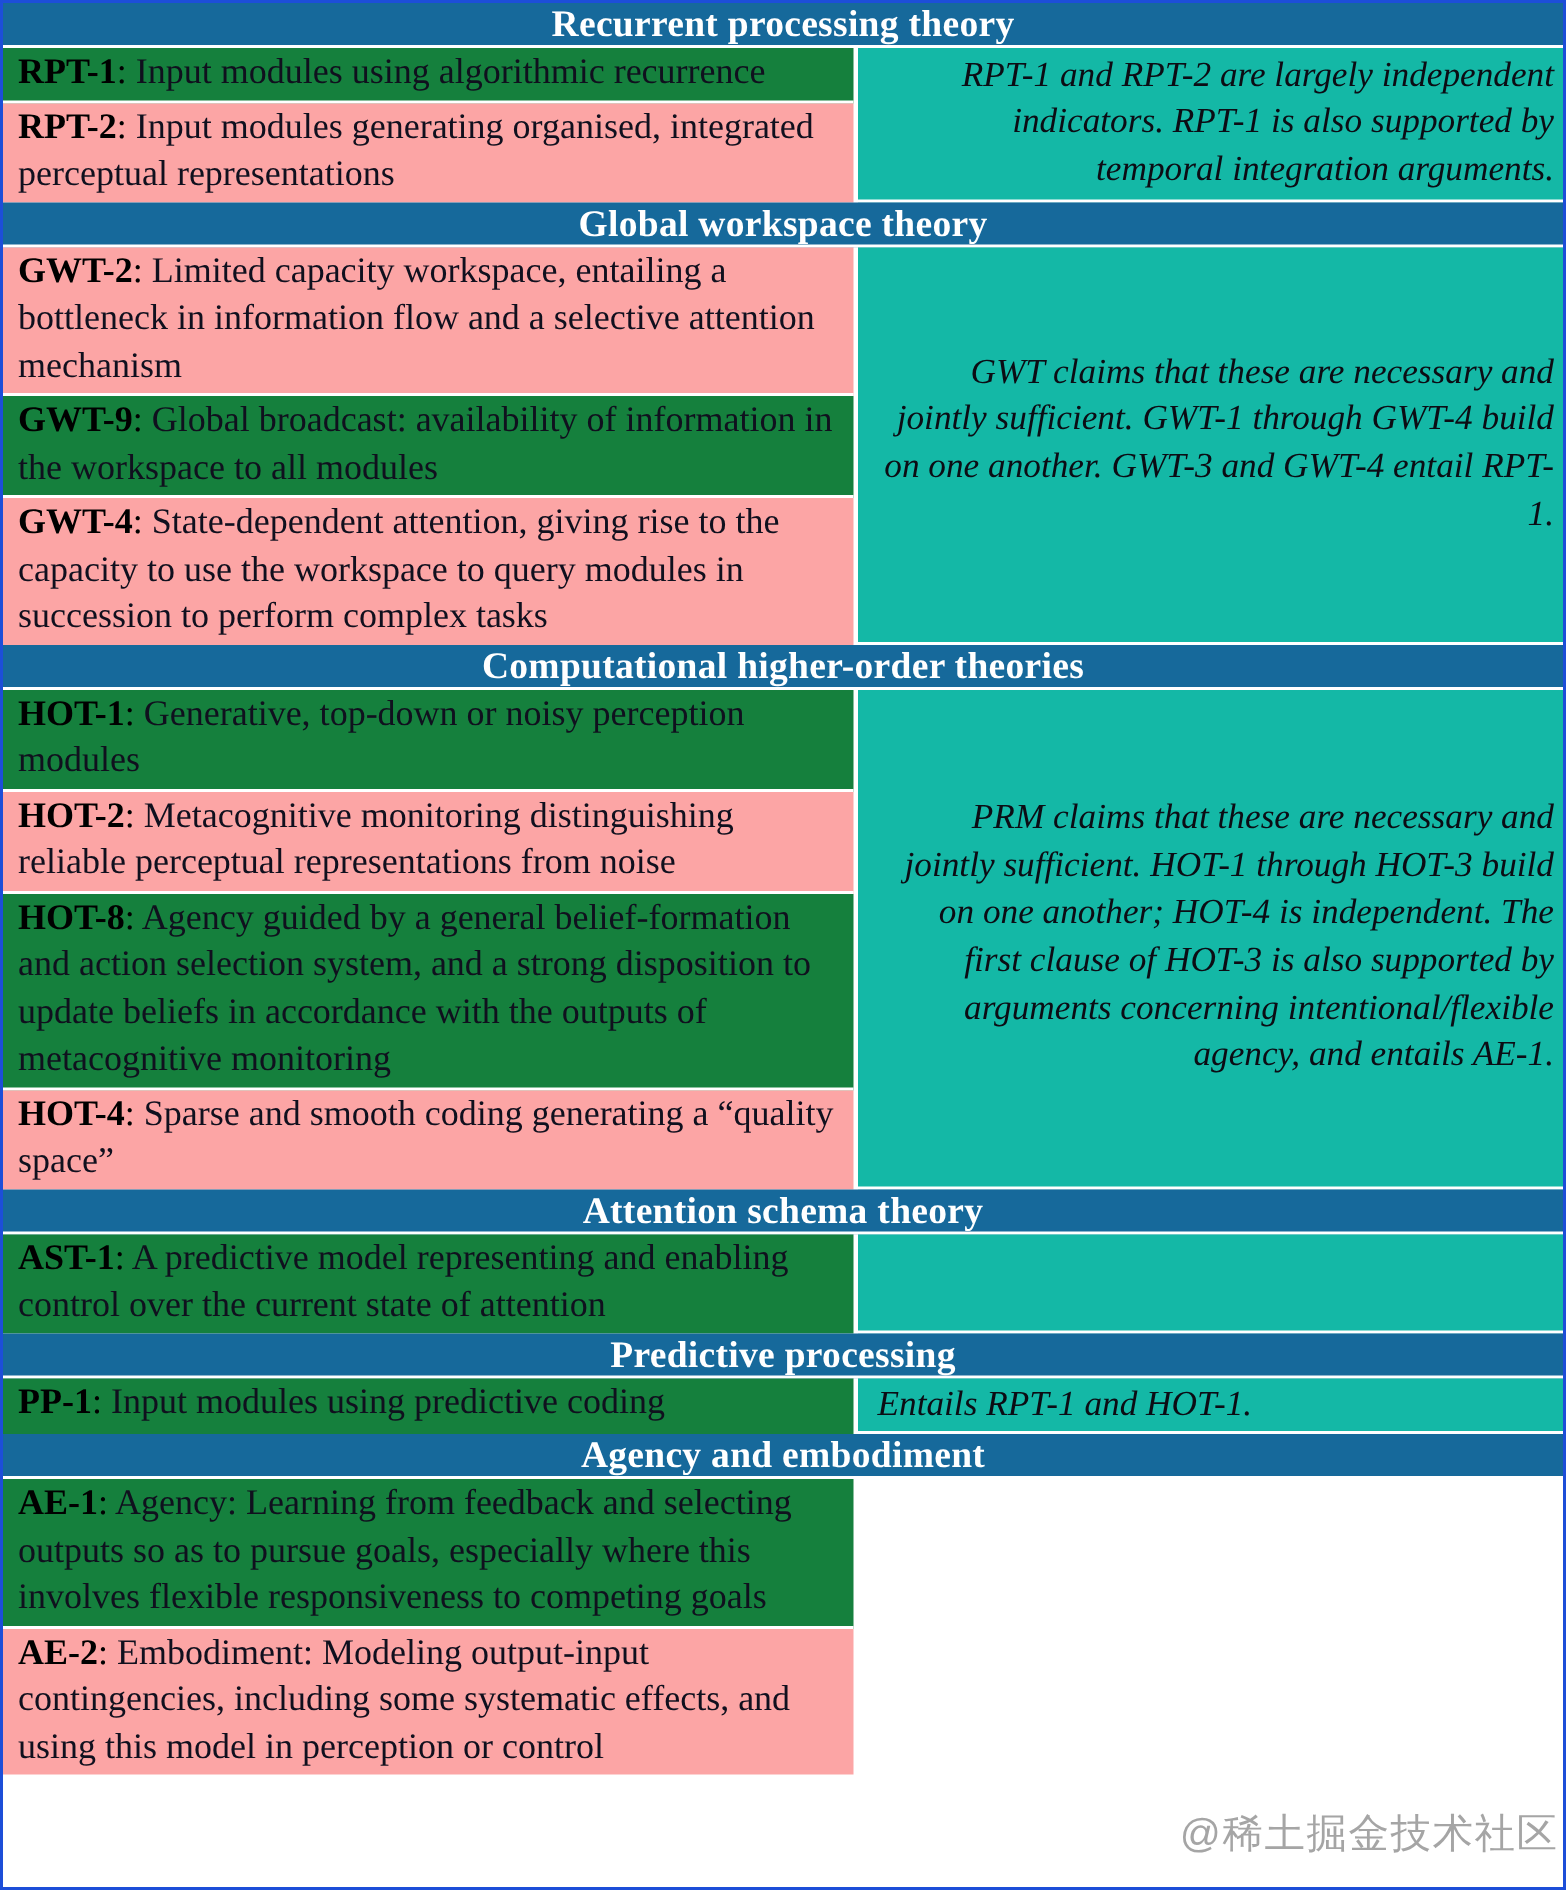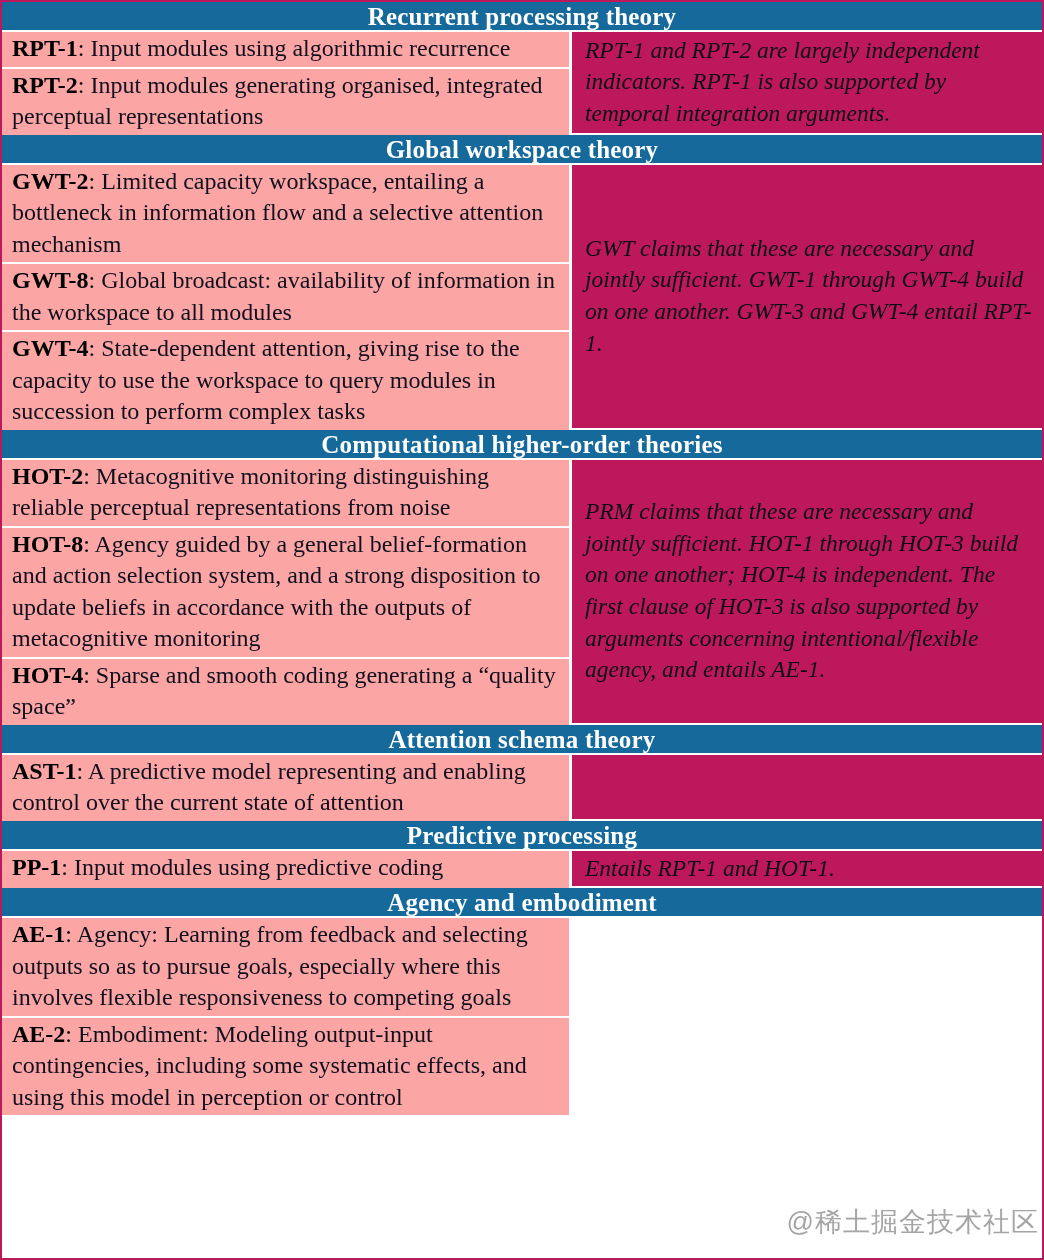--- a/index.html
+++ b/index.html
@@ -6,21 +6,21 @@
   html, body { margin: 0; padding: 0; }
   body {
     width: 1044px; height: 1260px;
     background: #ffffff;
     font-family: "Liberation Serif", serif;
     position: relative;
     overflow: hidden;
   }
   .paper-table {
     position: absolute; inset: 0;
-    border: 2px solid #be185d;
+    border: 2px solid #1d4ed8;
     background: #ffffff;
     display: flex; flex-direction: column;
   }
   .group { display: flex; flex-direction: column; }
   .sec-header {
     background: #16699b;
     color: #ffffff;
     text-align: center;
     font-weight: bold;
     font-size: 25px;
@@ -37,29 +37,30 @@
   }
   .cell {
     padding: 1px 8px 2px 10px;
     font-size: 24px;
     line-height: 31.5px;
     color: #10101e;
     border-bottom: 2px solid #ffffff;
     flex: 1 0 auto;
   }
   .cell:last-child { border-bottom: none; }
-  .cell.medium { background: #fca5a5; }
+  .cell.medium { background: #15803d; }
   .cell.light  { background: #fca5a5; }
   .ind-id { font-weight: bold; color: #000000; }
   .ind-id::after { content: ": "; font-weight: normal; white-space: pre; }
   .right-col {
     flex: 1 1 auto;
-    background: #be185d;
+    background: #14b8a6;
     display: flex; align-items: center;
     border-bottom: 2px solid #ffffff;
+    text-align: right;
   }
   .note {
     margin: 0;
     padding: 2px 6px 2px 13px;
     font-style: italic;
     font-size: 23.5px;
     line-height: 31.6px;
     color: #0c0c14;
   }
   .watermark {
@@ -101,38 +102,41 @@
   <div class="group">
     <div class="sec-header">
       <span>Global workspace theory</span>
     </div>
     <div class="sec-body">
       <div class="left-col">
         <div class="cell light">
           <span class="ind-id">GWT-2</span><span>Limited capacity workspace, entailing a bottleneck in information flow and a selective attention mechanism</span>
         </div>
         <div class="cell medium">
-          <span class="ind-id">GWT-8</span><span>Global broadcast: availability of information in the workspace to all modules</span>
+          <span class="ind-id">GWT-9</span><span>Global broadcast: availability of information in the workspace to all modules</span>
         </div>
         <div class="cell light">
           <span class="ind-id">GWT-4</span><span>State-dependent attention, giving rise to the capacity to use the workspace to query modules in succession to perform complex tasks</span>
         </div>
       </div>
       <div class="right-col">
         <p class="note">GWT claims that these are necessary and jointly sufficient. GWT-1 through GWT-4 build on one another. GWT-3 and GWT-4 entail RPT-1.</p>
       </div>
     </div>
   </div>
 
   <div class="group">
     <div class="sec-header">
       <span>Computational higher-order theories</span>
     </div>
     <div class="sec-body">
       <div class="left-col">
+        <div class="cell medium">
+          <span class="ind-id">HOT-1</span><span>Generative, top-down or noisy perception modules</span>
+        </div>
         <div class="cell light">
           <span class="ind-id">HOT-2</span><span>Metacognitive monitoring distinguishing reliable perceptual representations from noise</span>
         </div>
         <div class="cell medium">
           <span class="ind-id">HOT-8</span><span>Agency guided by a general belief-formation and action selection system, and a strong disposition to update beliefs in accordance with the outputs of metacognitive monitoring</span>
         </div>
         <div class="cell light">
           <span class="ind-id">HOT-4</span><span>Sparse and smooth coding generating a “quality space”</span>
         </div>
       </div>

